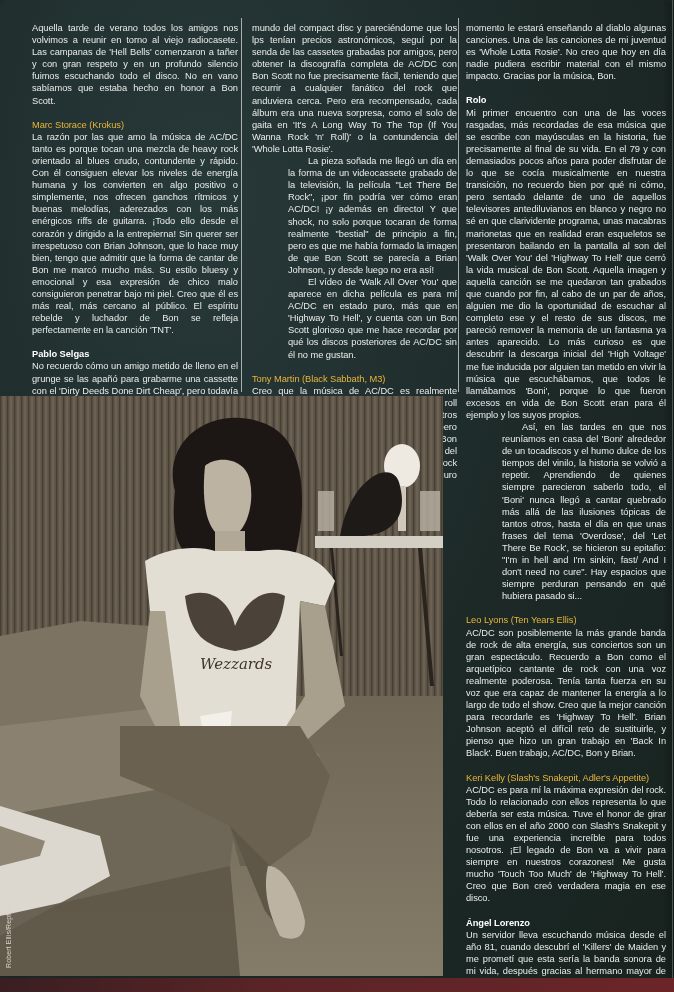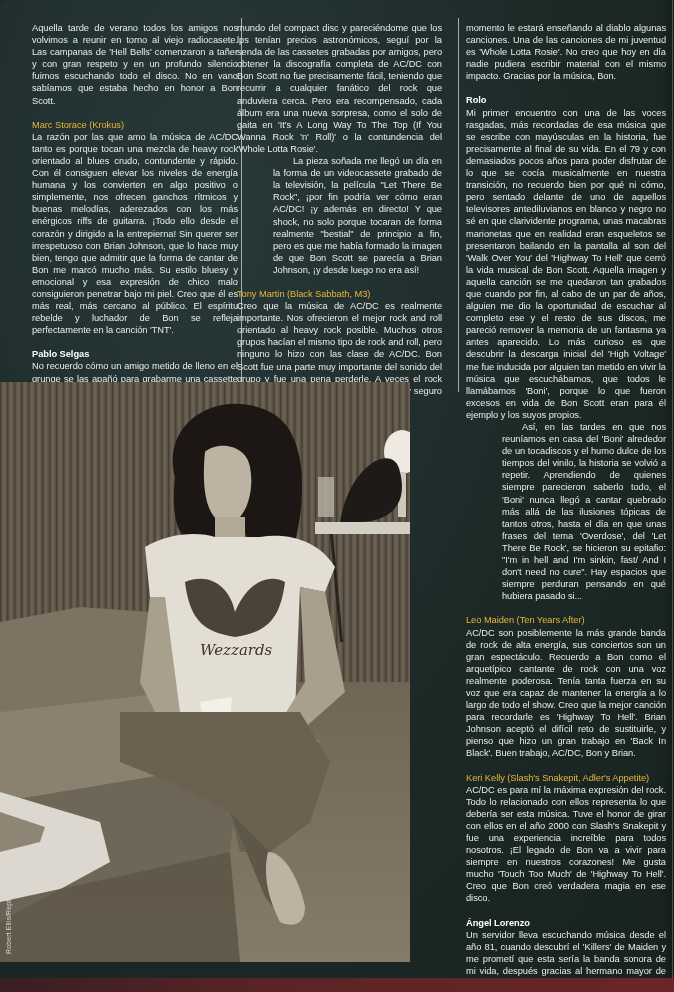--- a/index.html
+++ b/index.html
@@ -12,24 +12,24 @@
   .page { position:absolute; inset:0;
     background: radial-gradient(ellipse at 30% 20%, #28393a 0%, #1c2927 55%, #18231f 100%); border-radius: 9px; }
   .col { position:absolute; font-size:9.3px; line-height:12.1px; letter-spacing:-0.05px; }
   .col p { margin:0; text-align:justify; }
   .col p.indent { text-indent:20px;margin-left:36px; }
   .col .gap { height:12px; }
   .h-gold { color:#e7b63b; font-weight:normal; display:block; }
   .h-white { color:#ffffff; font-weight:bold; display:block; }
   .rule { position:absolute; width:1px; background:#c9cfcc; opacity:0.8; }
   #c1 { left:32px; top:22px; width:206px; }
-  #c2 { left:237px; top:22px; width:205px; }
+  #c2 { left:252px; top:22px; width:205px; }
   #c3 { left:466px; top:22px; width:200px; }
   .photo {
-    position:absolute; left:0; top:382px; width:410px; height:580px; overflow:hidden;
+    position:absolute; left:0; top:396px; width:443px; height:580px; overflow:hidden;
     background:#6e6553;
   }
   .photo svg { display:block; }
   .credit {
     position:absolute; left:2px; bottom:8px; transform-origin:left bottom;
     transform:rotate(-90deg) translate(0, 10px);
     font-size:7px; color:#dcd6cc; white-space:nowrap; letter-spacing:0.1px;
   }
   .bottom-strip { position:absolute; left:0; top:978px; width:674px; height:14px;
     background:linear-gradient(90deg,#3a1e22,#5a2426 40%,#6b2528 100%); }
@@ -50,35 +50,36 @@
     <span class="h-white">Pablo Selgas</span>
     <p>No recuerdo cómo un amigo metido de lleno en el grunge se las apañó para grabarme una cassette con el 'Dirty Deeds Done Dirt Cheap', pero todavía a día de hoy recuerdo las canciones de este álbum con especial cariño, especialmente la que lo cierra, 'Squealer': y es que no quedé contento hasta que la saqué con la guitarra española, que no es precisamente la idónea para intentar imitar a Angus Young.</p>
     <p class="indent">Totalmente desconocedor del maravilloso</p>
   </div>
 
   <div class="rule" style="left:241px; top:18px; height:374px;"></div>
 
   <div class="col" id="c2">
     <p>mundo del compact disc y pareciéndome que los lps tenían precios astronómicos, seguí por la senda de las cassetes grabadas por amigos, pero obtener la discografía completa de AC/DC con Bon Scott no fue precisamente fácil, teniendo que recurrir a cualquier fanático del rock que anduviera cerca. Pero era recompensado, cada álbum era una nueva sorpresa, como el solo de gaita en 'It's A Long Way To The Top (If You Wanna Rock 'n' Roll)' o la contundencia del 'Whole Lotta Rosie'.</p>
     <p class="indent">La pieza soñada me llegó un día en la forma de un videocassete grabado de la televisión, la película "Let There Be Rock", ¡por fin podría ver cómo eran AC/DC! ¡y además en directo! Y que shock, no solo porque tocaran de forma realmente "bestial" de principio a fin, pero es que me había formado la imagen de que Bon Scott se parecía a Brian Johnson, ¡y desde luego no era así!</p>
+    <p class="indent">El vídeo de 'Walk All Over You' que aparece en dicha película es para mí AC/DC en estado puro, más que en 'Highway To Hell', y cuenta con un Bon Scott glorioso que me hace recordar por qué los discos posteriores de AC/DC sin él no me gustan.</p>
     <div class="gap"></div>
     <span class="h-gold">Tony Martin (Black Sabbath, M3)</span>
     <p>Creo que la música de AC/DC es realmente importante. Nos ofrecieron el mejor rock and roll orientado al heavy rock posible. Muchos otros grupos hacían el mismo tipo de rock and roll, pero ninguno lo hizo con las clase de AC/DC. Bon Scott fue una parte muy importante del sonido del grupo y fue una pena perderle. A veces el rock and roll se lleva a gente joven, pero estoy seguro de que en este</p>
   </div>
 
   <div class="rule" style="left:458px; top:18px; height:374px;"></div>
 
   <div class="col" id="c3">
     <p>momento le estará enseñando al diablo algunas canciones. Una de las canciones de mi juventud es 'Whole Lotta Rosie'. No creo que hoy en día nadie pudiera escribir material con el mismo impacto. Gracias por la música, Bon.</p>
     <div class="gap"></div>
     <span class="h-white">Rolo</span>
     <p>Mi primer encuentro con una de las voces rasgadas, más recordadas de esa música que se escribe con mayúsculas en la historia, fue precisamente al final de su vida. En el 79 y con demasiados pocos años para poder disfrutar de lo que se cocía musicalmente en nuestra transición, no recuerdo bien por qué ni cómo, pero sentado delante de uno de aquellos televisores antediluvianos en blanco y negro no sé en que clarividente programa, unas macabras marionetas que en realidad eran esqueletos se presentaron bailando en la pantalla al son del 'Walk Over You' del 'Highway To Hell' que cerró la vida musical de Bon Scott. Aquella imagen y aquella canción se me quedaron tan grabados que cuando por fin, al cabo de un par de años, alguien me dio la oportunidad de escuchar al completo ese y el resto de sus discos, me pareció remover la memoria de un fantasma ya antes aparecido. Lo más curioso es que descubrir la descarga inicial del 'High Voltage' me fue inducida por alguien tan metido en vivir la música que escuchábamos, que todos le llamábamos 'Boni', porque lo que fueron excesos en vida de Bon Scott eran para él ejemplo y los suyos propios.</p>
     <p class="indent">Así, en las tardes en que nos reuníamos en casa del 'Boni' alrededor de un tocadiscos y el humo dulce de los tiempos del vinilo, la historia se volvió a repetir. Aprendiendo de quienes siempre parecieron saberlo todo, el 'Boni' nunca llegó a cantar quebrado más allá de las ilusiones tópicas de tantos otros, hasta el día en que unas frases del tema 'Overdose', del 'Let There Be Rock', se hicieron su epitafio: "I'm in hell and I'm sinkin, fast/ And I don't need no cure". Hay espacios que siempre perduran pensando en qué hubiera pasado si...</p>
     <div class="gap"></div>
-    <span class="h-gold">Leo Maiden (Ten Years After)</span>
+    <span class="h-gold">Leo Lyons (Ten Years Ellis)</span>
     <p>AC/DC son posiblemente la más grande banda de rock de alta energía, sus conciertos son un gran espectáculo. Recuerdo a Bon como el arquetípico cantante de rock con una voz realmente poderosa. Tenía tanta fuerza en su voz que era capaz de mantener la energía a lo largo de todo el show. Creo que la mejor canción para recordarle es 'Highway To Hell'. Brian Johnson aceptó el difícil reto de sustituirle, y pienso que hizo un gran trabajo en 'Back In Black'. Buen trabajo, AC/DC, Bon y Brian.</p>
     <div class="gap"></div>
     <span class="h-gold">Keri Kelly (Slash's Snakepit, Adler's Appetite)</span>
     <p>AC/DC es para mí la máxima expresión del rock. Todo lo relacionado con ellos representa lo que debería ser esta música. Tuve el honor de girar con ellos en el año 2000 con Slash's Snakepit y fue una experiencia increíble para todos nosotros. ¡El legado de Bon va a vivir para siempre en nuestros corazones! Me gusta mucho 'Touch Too Much' de 'Highway To Hell'. Creo que Bon creó verdadera magia en ese disco.</p>
     <div class="gap"></div>
     <span class="h-white">Ángel Lorenzo</span>
     <p>Un servidor lleva escuchando música desde el año 81, cuando descubrí el 'Killers' de Maiden y me prometí que esta sería la banda sonora de mi vida, después gracias al hermano mayor de un colega investigué y conocí, Purple, Whitesnake... y unos jovenzuelos australianos llamados AC/DC.</p>
     <p class="indent">Quedé atrapado por los ritmos de los hermanos Young, pero sobre todo por la potente y profunda voz de Bon Scott, recuerdo el primer tema que escuche de ellos: 'Whole Lotta Rosie' en directo de su mítico 'If You Want Blood'.</p>
 
   </div>

